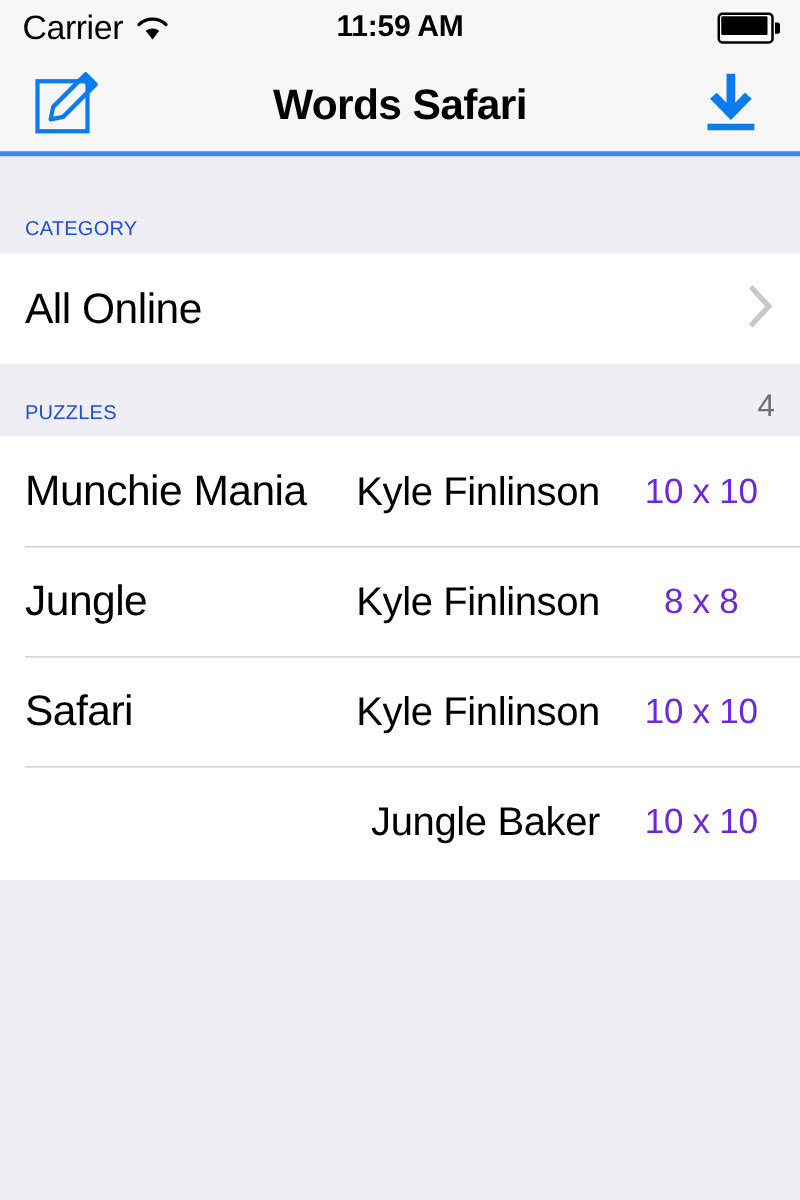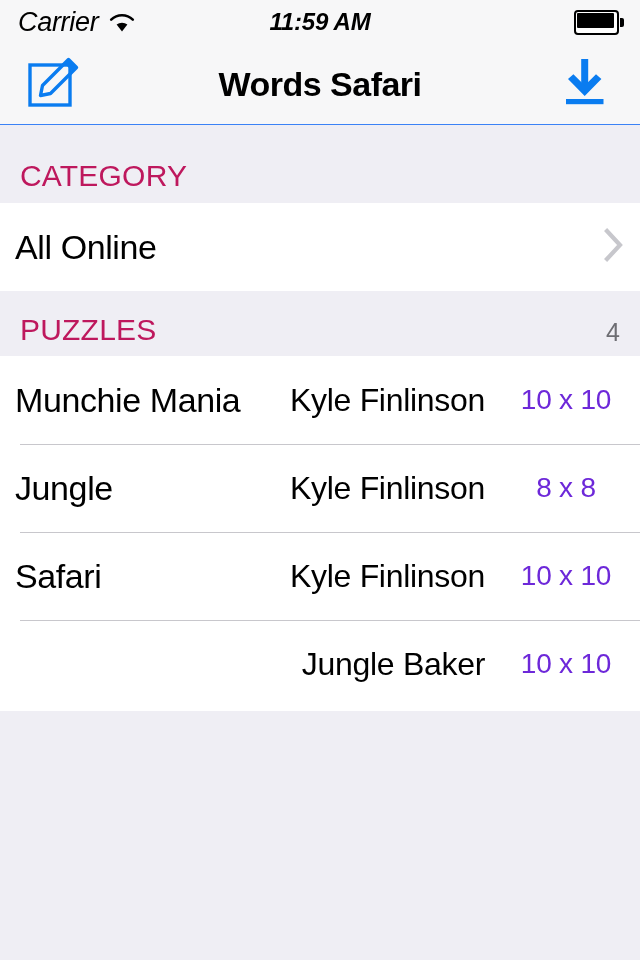--- a/index.html
+++ b/index.html
@@ -8,21 +8,21 @@
     background:#efeef4;
     font-family:"Liberation Sans", sans-serif;
     -webkit-font-smoothing:antialiased;
     overflow:hidden;
   }
   .phone { position:relative; width:640px; height:960px; background:#efeef4; }
 
   
   .status-bar {
     position:relative; height:44px; background:#f7f7f8;
-    display:flex; align-items:center;font-style:italic;
+    display:flex; align-items:center;
   }
   .status-left {
     position:absolute; left:18px; top:0; height:44px;
     display:flex; align-items:center; gap:10px;
   }
   .carrier { font-size:27px; color:#000; letter-spacing:-0.3px; line-height:1; }
   .wifi-icon { display:block; width:28px; height:22px; }
   .status-time {
     position:absolute; left:0; right:0; top:0; height:44px;
     display:flex; align-items:center; justify-content:center;
@@ -42,55 +42,55 @@
     background:#000; border-radius:1px;
   }
   .battery-cap {
     position:absolute; right:0; top:8px; width:4px; height:9px;
     background:#000; border-radius:0 2px 2px 0;
   }
 
   
   .nav-bar {
     position:relative; height:81px; background:#f7f7f8;
-    border-bottom:1px solid #3b82f6;
+    border-bottom:4px solid #3b82f6;
     display:flex; align-items:center;
   }
   .nav-title {
     position:absolute; left:0; right:0; top:0; height:80px;
     display:flex; align-items:center; justify-content:center;
     font-size:34px; font-weight:bold; color:#000; letter-spacing:-0.5px;
   }
   .nav-btn {
     position:absolute; top:0; height:80px; display:flex;
     align-items:center; justify-content:center; cursor:pointer;
     background:transparent; border:none;
   }
   .nav-btn-left  { left:14px;  width:82px; }
   .nav-btn-right { right:14px; width:82px; }
 
   
   .section-header {
-    height:65px; background:#efeef4;
+    height:58px; background:#efeef4;
     display:flex; align-items:flex-end; justify-content:space-between;
     padding:0 20px 9px 20px;
   }
   .section-title {
-    font-size:30px; color:#be185d; letter-spacing:0.2px;
+    font-size:16px; color:#1d4ed8; letter-spacing:0.2px;
   }
   .section-count {
     font-size:25px; color:#6d6d72;
   }
   .section-header.first { height:78px; padding-bottom:10px; }
 
   
   .cell-group { background:#ffffff; }
   .cell {
     position:relative; height:88px; background:#fff;
-    display:flex; align-items:center; padding:0 15px;
+    display:flex; align-items:center; padding:0 20px;
     cursor:pointer;
   }
   .cell + .cell::before {
     content:""; position:absolute; left:20px; right:0; top:0;
     height:1px; background:#c8c7cc;
   }
   .cell-title {
     font-size:34px; color:#000; letter-spacing:-0.4px;
     white-space:nowrap;
   }

